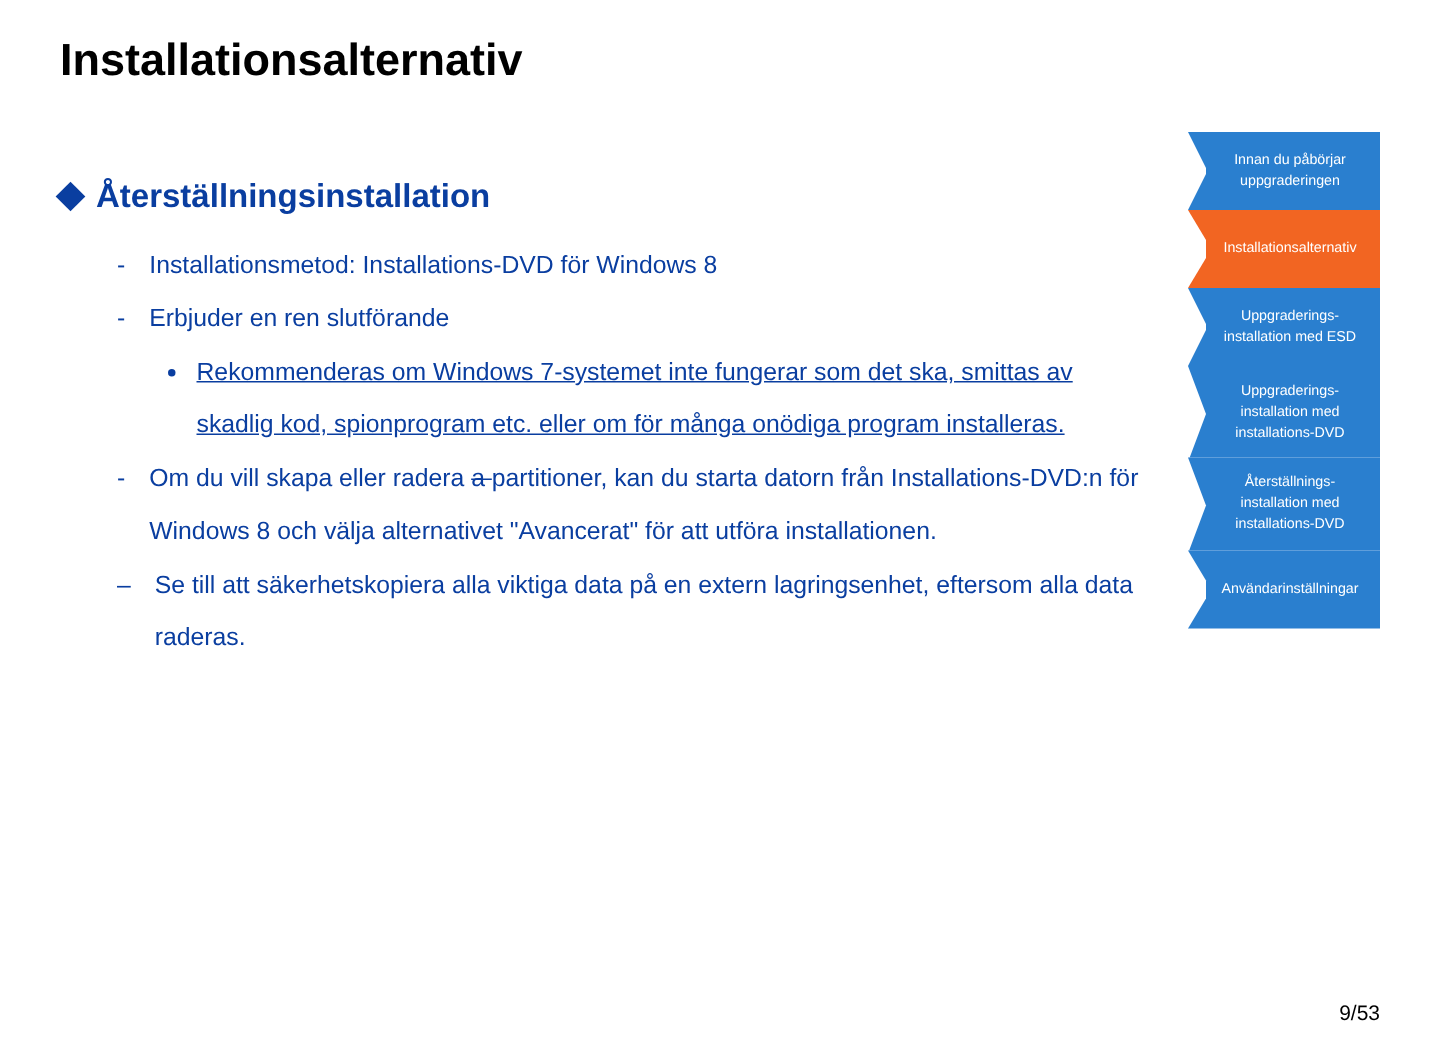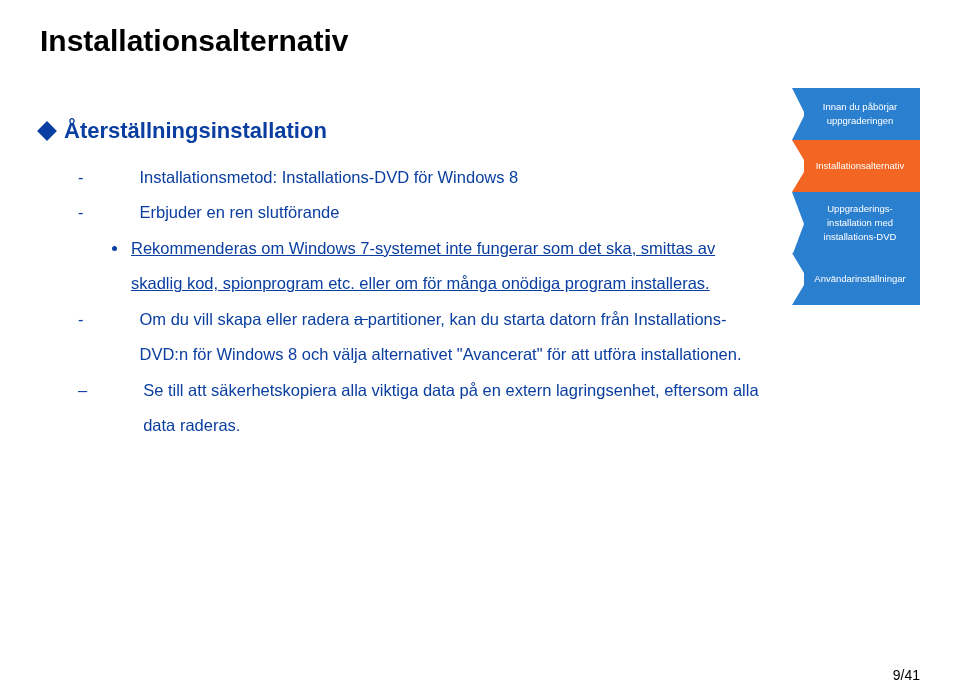--- a/index.html
+++ b/index.html
@@ -48,21 +48,21 @@
     padding-left: 38px;
     color: #0a3ea0;
     font-size: 16.5px;
     line-height: 2.15;
   }
   .li-dash {
     display: flex;
     gap: 16px;
   }
   .li-dash > .marker { flex: 0 0 auto; }
-  .li-dash > .txt { flex: 1; margin-left: 40px; }
+  .li-dash > .txt { flex: 1; }
   .sub-dot {
     padding-left: 34px;
     display: flex;
     gap: 14px;
   }
   .sub-dot > .dot {
     width: 5px; height: 5px; background: #0a3ea0; border-radius: 0;
     margin-top: 15px; flex: 0 0 5px; border-radius: 50%;
   }
   .sub-dot > .txt { flex: 1; text-decoration: underline; }
@@ -167,31 +167,37 @@
     </div>
   </div>
 
   <div class="side-col">
     <div class="arrow-box h1" style="--half: 26px;">
       <span>Innan du påbörjar uppgraderingen</span>
     </div>
     <div class="arrow-box h2 current" style="--half: 26px;">
       <span>Installationsalternativ</span>
     </div>
+    <div class="arrow-box h1" style="--half: 26px;">
+      <span>Uppgraderings-installation med ESD</span>
+    </div>
     <div class="arrow-box tall" style="--half: 30.5px;">
       <span>Uppgraderings-installation med installations-DVD</span>
     </div>
+    <div class="arrow-box tall" style="--half: 30.5px;">
+      <span>Återställnings-installation med installations-DVD</span>
+    </div>
     <div class="arrow-box h2" style="--half: 26px;">
       <span>Användarinställningar</span>
     </div>
   </div>
 
 </div>
 
-<div class="page-num">9/41</div>
+<div class="page-num">9/53</div>
 
 <style>
 
 .arrow-box::after{
   border-top-width: calc(var(--half,26px));
   border-bottom-width: calc(var(--half,26px));
 }
 </style>
 
 </body></html>

